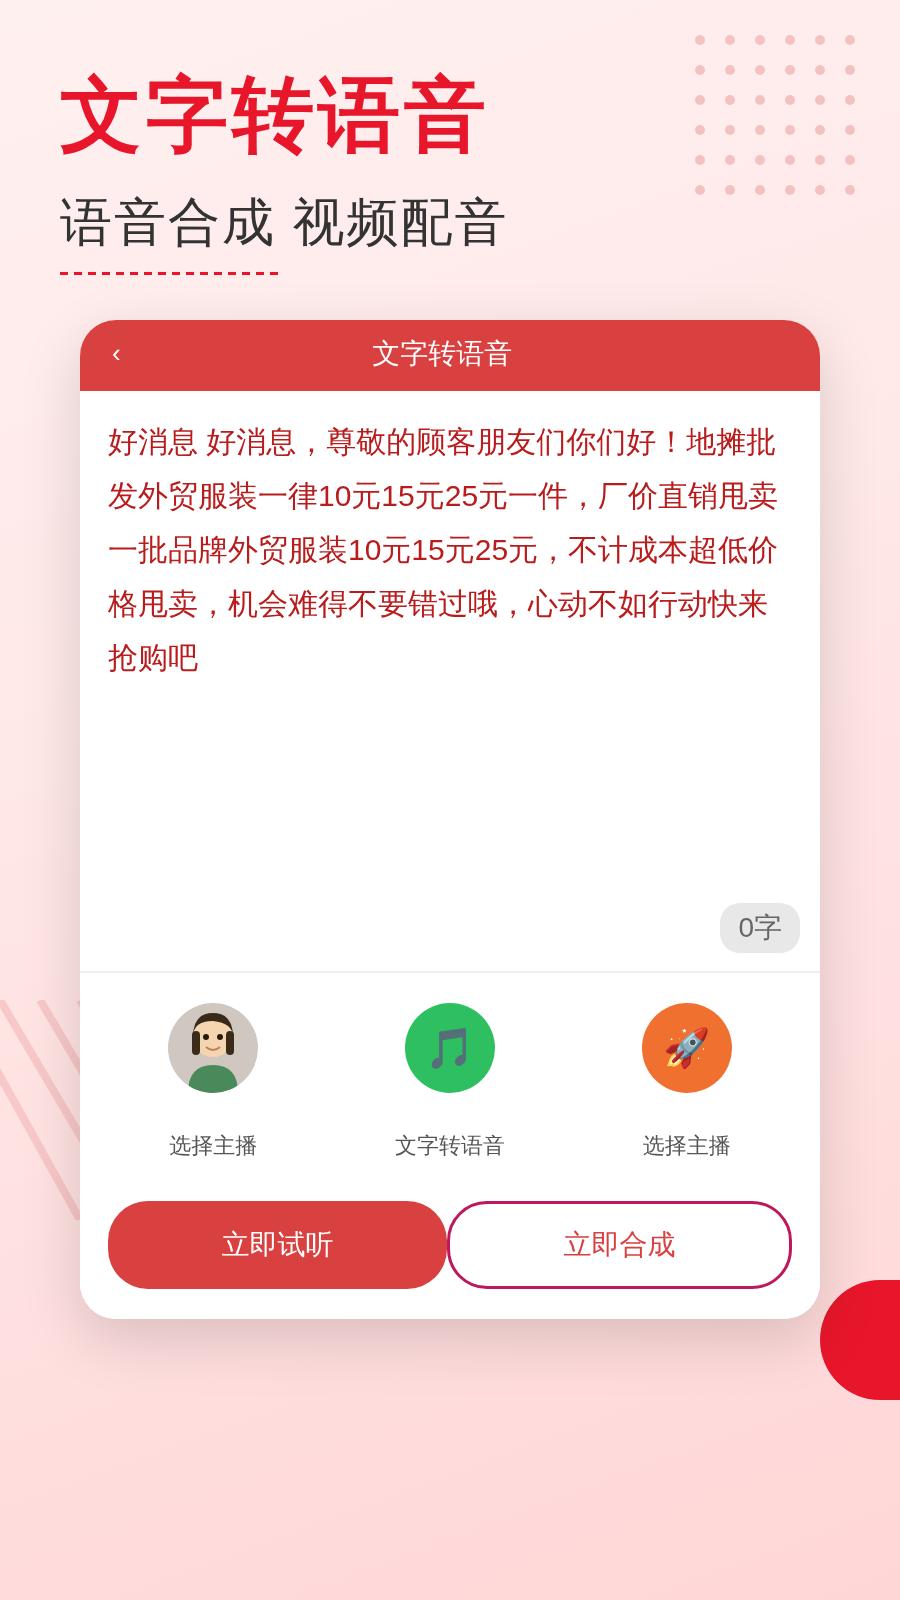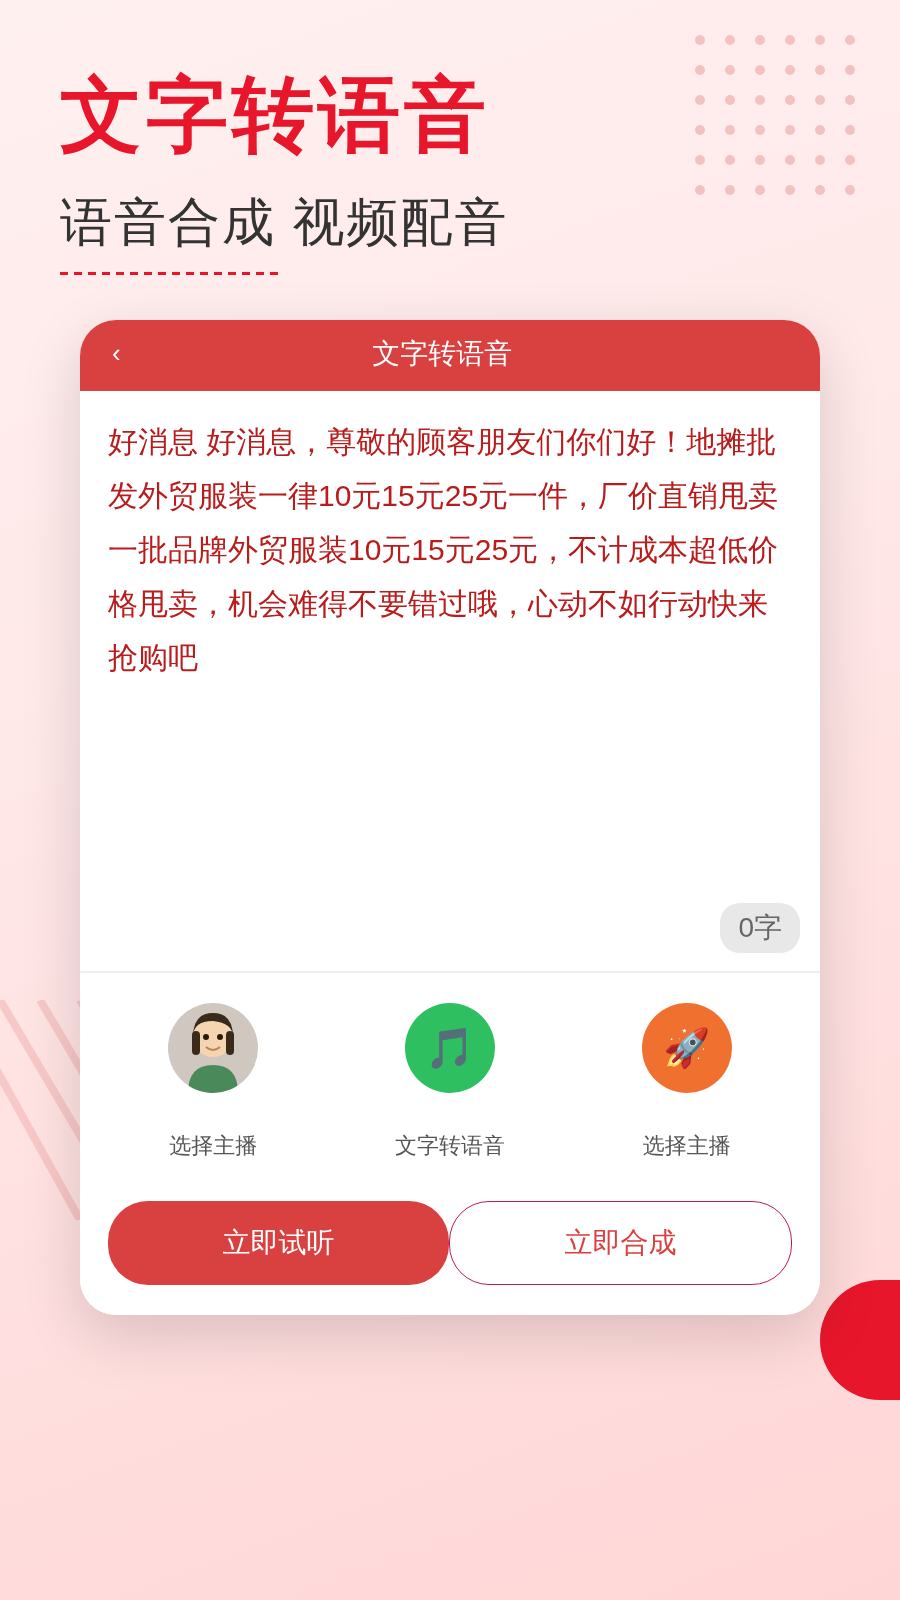--- a/index.html
+++ b/index.html
@@ -280,21 +280,21 @@
       padding: 22px 10px;
       font-size: 28px;
       font-weight: 500;
       cursor: pointer;
     }
 
     .btn-synthesize {
       flex: 1;
       background: white;
       color: #d94040;
-      border: 1px solid #be185d;
+      border: 3px solid #be185d;
       border-radius: 40px;
       padding: 22px 10px;
       font-size: 28px;
       font-weight: 500;
       cursor: pointer;
     }
 
     
     .deco-red-shape {
       position: absolute;

